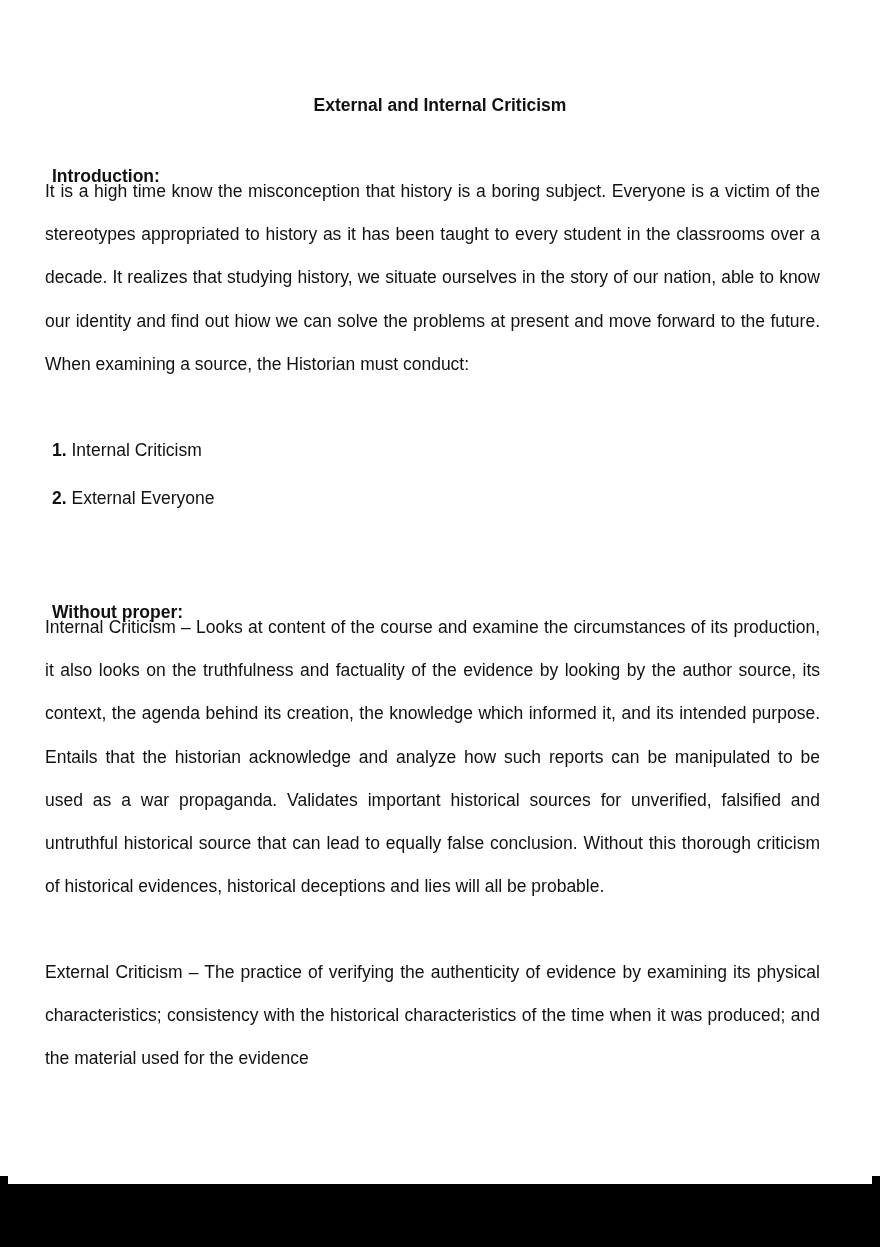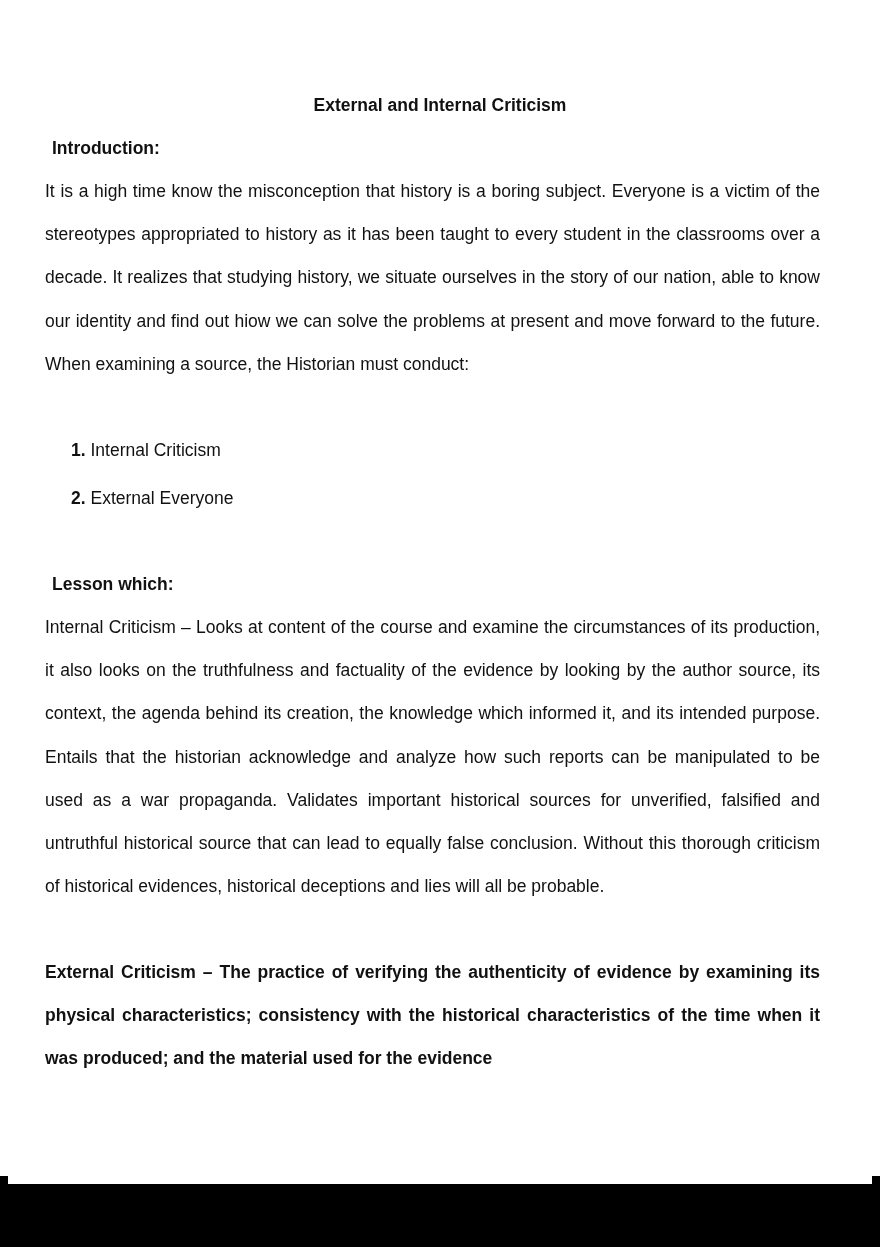--- a/index.html
+++ b/index.html
@@ -6,27 +6,27 @@
   body {
     width: 880px; height: 1247px; background: #ffffff; position: relative; overflow: hidden;
     font-family: "Liberation Sans", sans-serif; color: #111111;
   }
   .page { position: absolute; left: 0; top: 0; width: 880px; height: 1184px; background: #ffffff; }
   .title {
     position: absolute; top: 94px; left: 0; width: 880px; text-align: center;
     font-weight: bold; font-size: 17.5px; line-height: 22px;
   }
   .heading {
-    position: absolute; left: 52px; font-weight: bold; font-size: 17.5px; line-height: 22px;
+    position: absolute; left: 52px; font-weight: bold; font-size: 17.5px; line-height: 22px; margin-top: 28px;
   }
   .para {
     position: absolute; left: 45px; width: 775px; font-size: 17.5px;
     line-height: 43.2px; text-align: justify; text-align-last: left;
   }
-  .list-item { position: absolute; left: 52px; font-size: 17.5px; line-height: 22px; margin-left: 19px; }
+  .list-item { position: absolute; left: 52px; font-size: 17.5px; line-height: 22px; }
   .list-item b { font-weight: bold; }
   .black-band { position: absolute; left: 0; top: 1184px; width: 880px; height: 63px; background: #000; }
   .notch-left { position: absolute; left: 0; top: 1176px; width: 8px; height: 8px; background: #000; }
   .notch-right { position: absolute; right: 0; top: 1176px; width: 8px; height: 8px; background: #000; }
 </style>
 </head>
 <body>
 
 <div class="page">
   <div class="title">External and Internal Criticism</div>
@@ -37,22 +37,22 @@
 
   <div class="list-item" style="top:439px;">
     <b>1.</b>
     <span>Internal Criticism</span>
   </div>
   <div class="list-item" style="top:487px;">
     <b>2.</b>
     <span>External Everyone</span>
   </div>
 
-  <div class="heading" style="top:573px;">Lesson which:</div>
+  <div class="heading" style="top:573px;">Without proper:</div>
 
   <div class="para" style="top:606px;">Internal Criticism – Looks at content of the course and examine the circumstances of its production, it also looks on the truthfulness and factuality of the evidence by looking by the author source, its context, the agenda behind its creation, the knowledge which informed it, and its intended purpose. Entails that the historian acknowledge and analyze how such reports can be manipulated to be used as a war propaganda. Validates important historical sources for unverified, falsified and untruthful historical source that can lead to equally false conclusion. Without this thorough criticism of historical evidences, historical deceptions and lies will all be probable.</div>
 
-  <div class="para" style="top:951px;font-weight:bold;">External Criticism – The practice of verifying the authenticity of evidence by examining its physical characteristics; consistency with the historical characteristics of the time when it was produced; and the material used for the evidence</div>
+  <div class="para" style="top:951px;">External Criticism – The practice of verifying the authenticity of evidence by examining its physical characteristics; consistency with the historical characteristics of the time when it was produced; and the material used for the evidence</div>
 </div>
 
 <div class="notch-left"></div>
 <div class="notch-right"></div>
 <div class="black-band"></div>
 
 </body></html>

